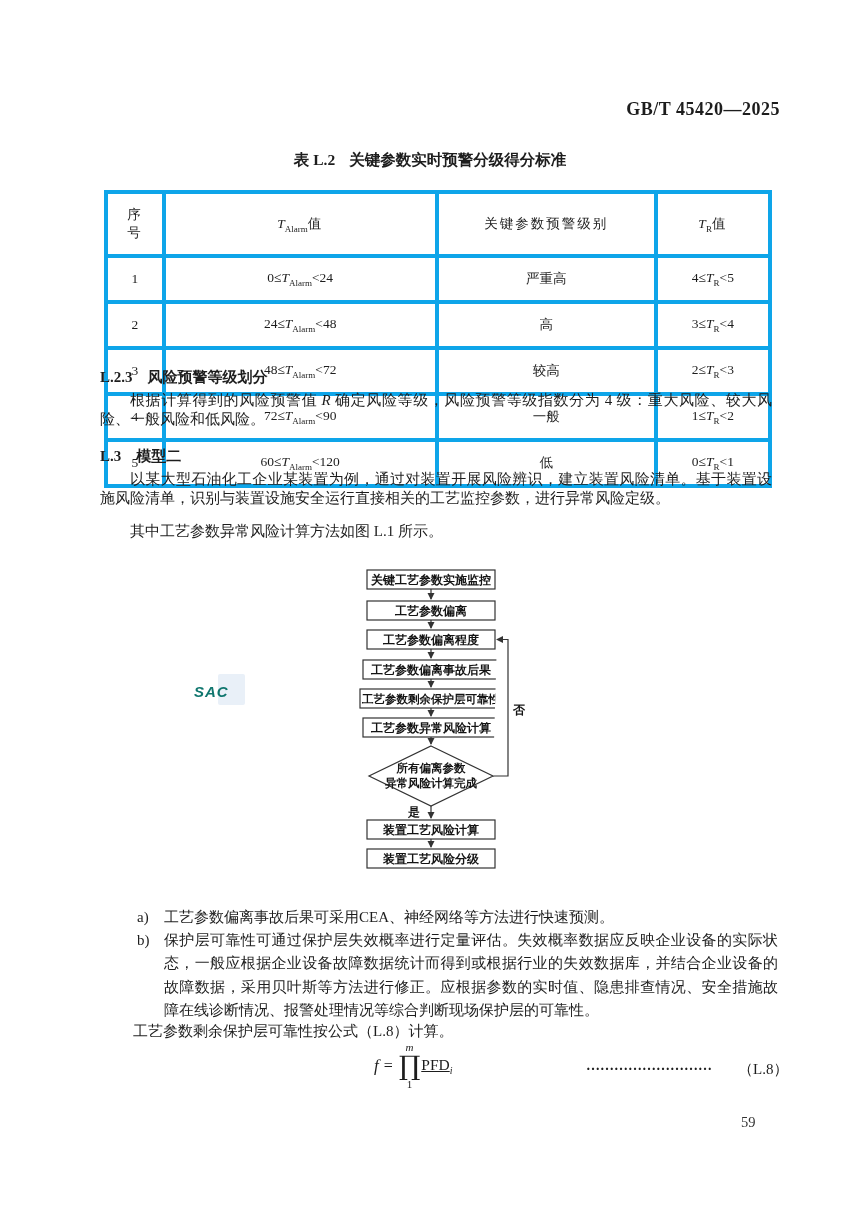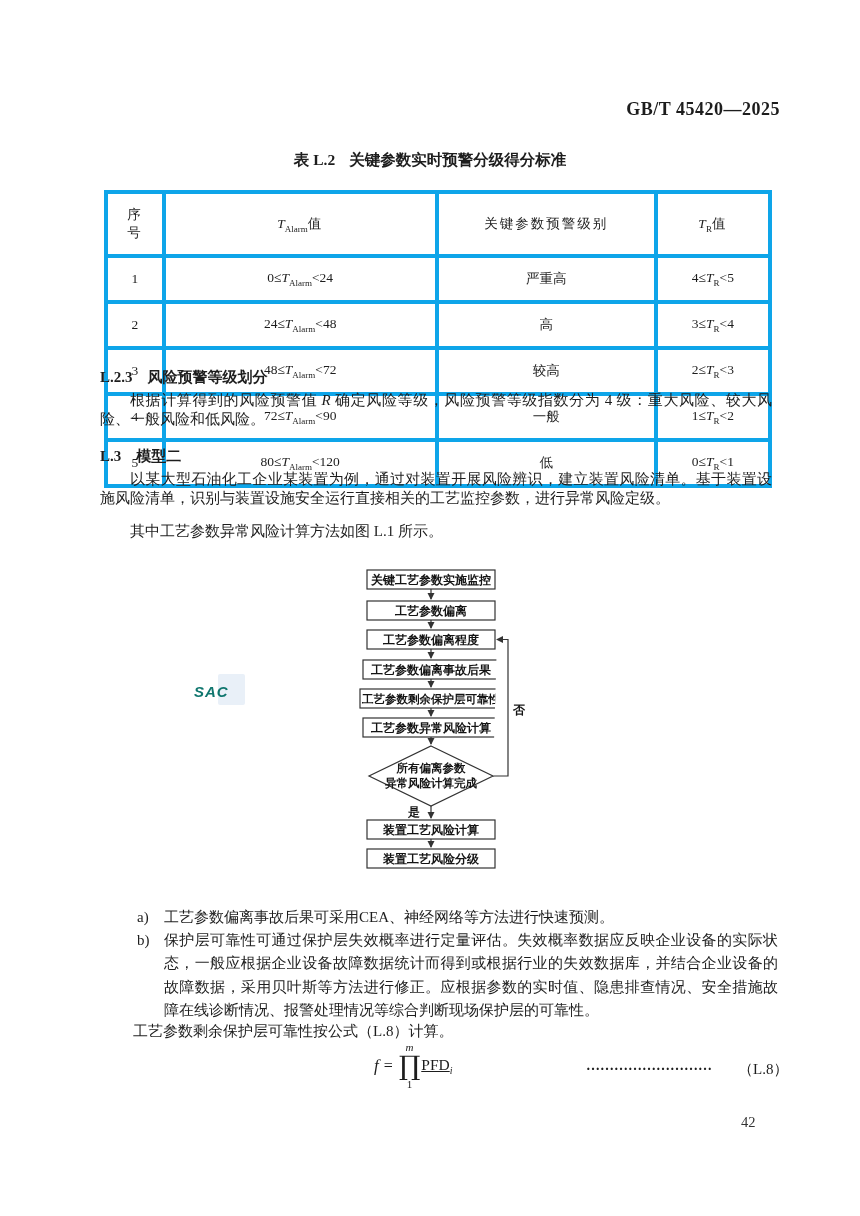--- a/index.html
+++ b/index.html
@@ -109,21 +109,21 @@
       <td><span>2≤</span><i>T</i><sub>R</sub><span>&lt;3</span></td>
     </tr>
     <tr>
       <td>4</td>
       <td><span>72≤</span><i>T</i><sub>Alarm</sub><span>&lt;90</span></td>
       <td>一般</td>
       <td><span>1≤</span><i>T</i><sub>R</sub><span>&lt;2</span></td>
     </tr>
     <tr>
       <td>5</td>
-      <td><span>80≤</span><i>T</i><sub>Alarm</sub><span>&lt;120</span></td>
+      <td><span>60≤</span><i>T</i><sub>Alarm</sub><span>&lt;120</span></td>
       <td>低</td>
       <td><span>0≤</span><i>T</i><sub>R</sub><span>&lt;1</span></td>
     </tr>
   </tbody>
     </table>
 
   <div class="h-bold" style="top:368px;">L.2.3　风险预警等级划分</div>
 
   <div class="para" style="top:391px;">
     <span>根据计算得到的风险预警值 </span><i>R</i><span> 确定风险等级，风险预警等级指数分为 4 级：重大风险、较大风险、一般风险和低风险。</span>
@@ -210,15 +210,15 @@
       <span class="lim">m</span>
       <span class="psym">∏</span>
       <span class="lim lo">1</span>
     </span>
     <span class="pfd"><span>PFD</span><sub>i</sub></span>
   </div>
 
   <div class="dots">………………………</div>
   <div class="eq-no">（L.8）</div>
 
-  <div class="page-num">42</div>
+  <div class="page-num">59</div>
 
 </div>
 
 </body></html>

